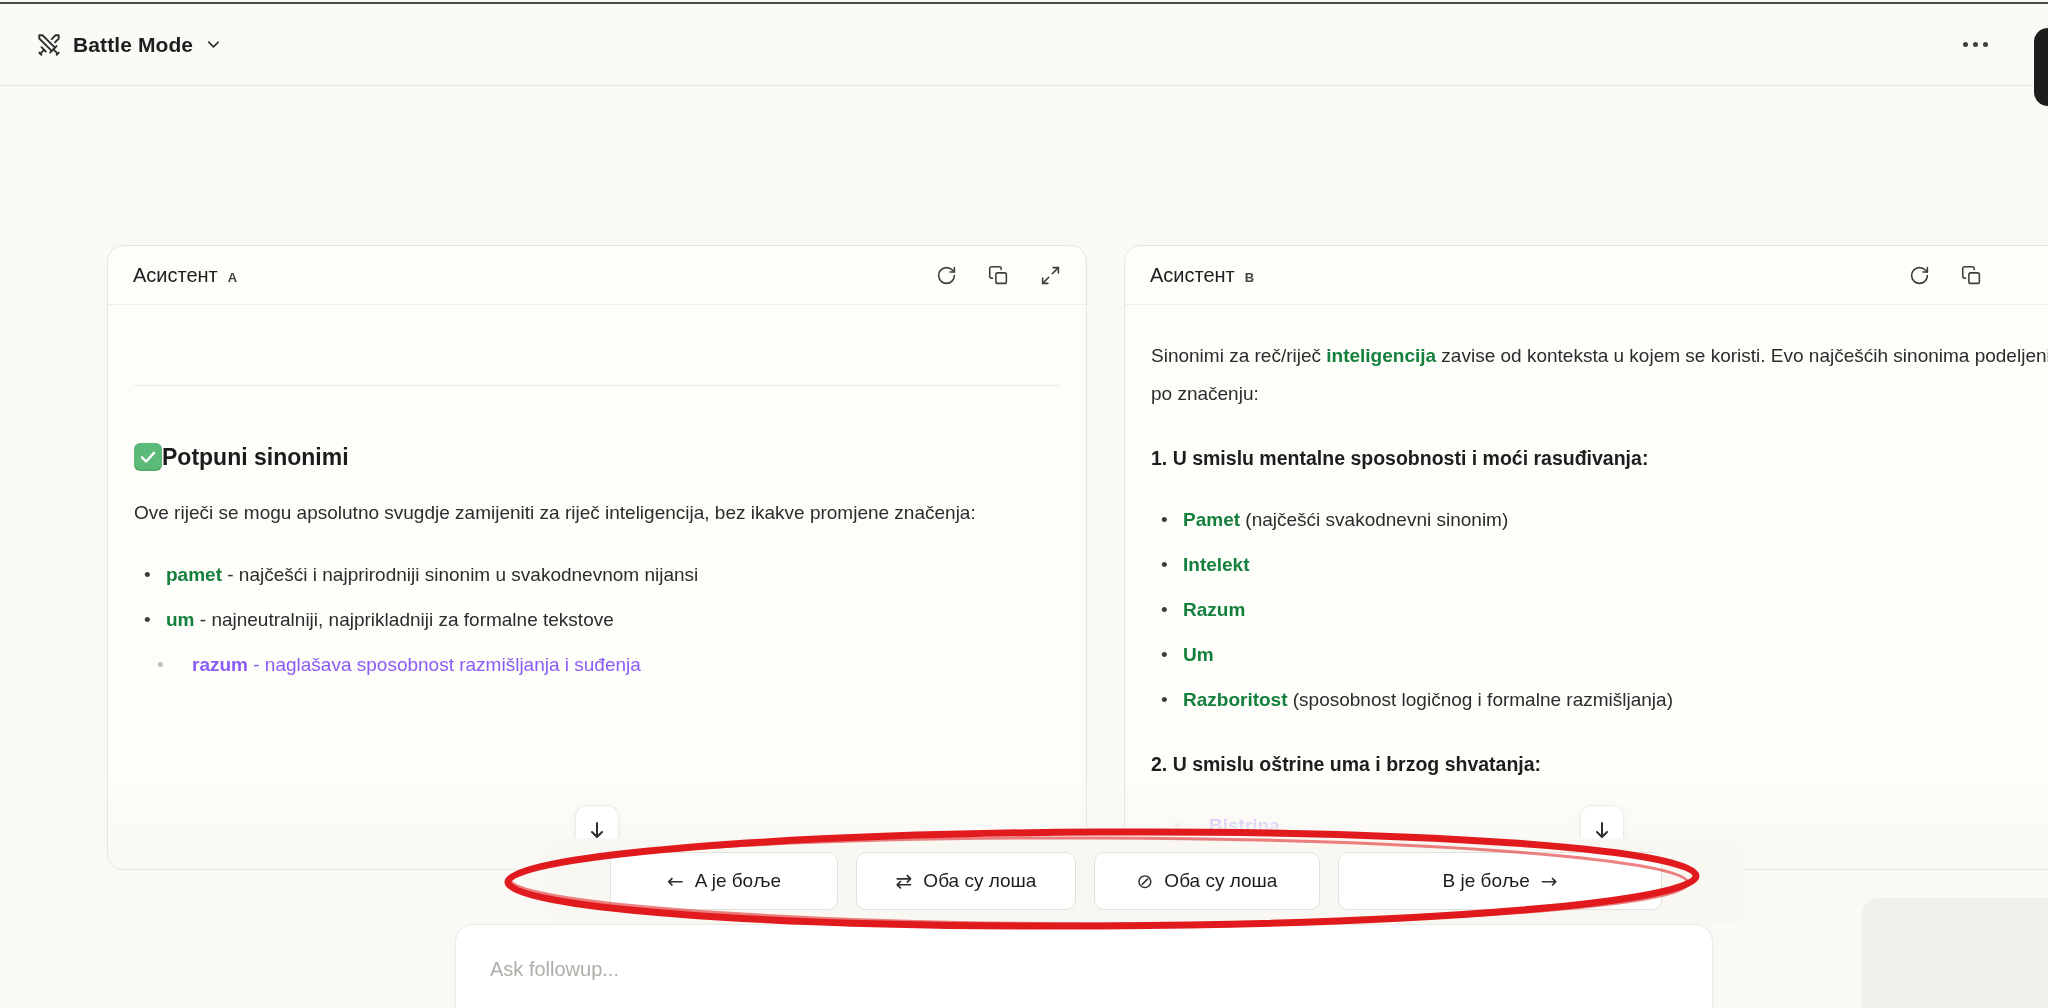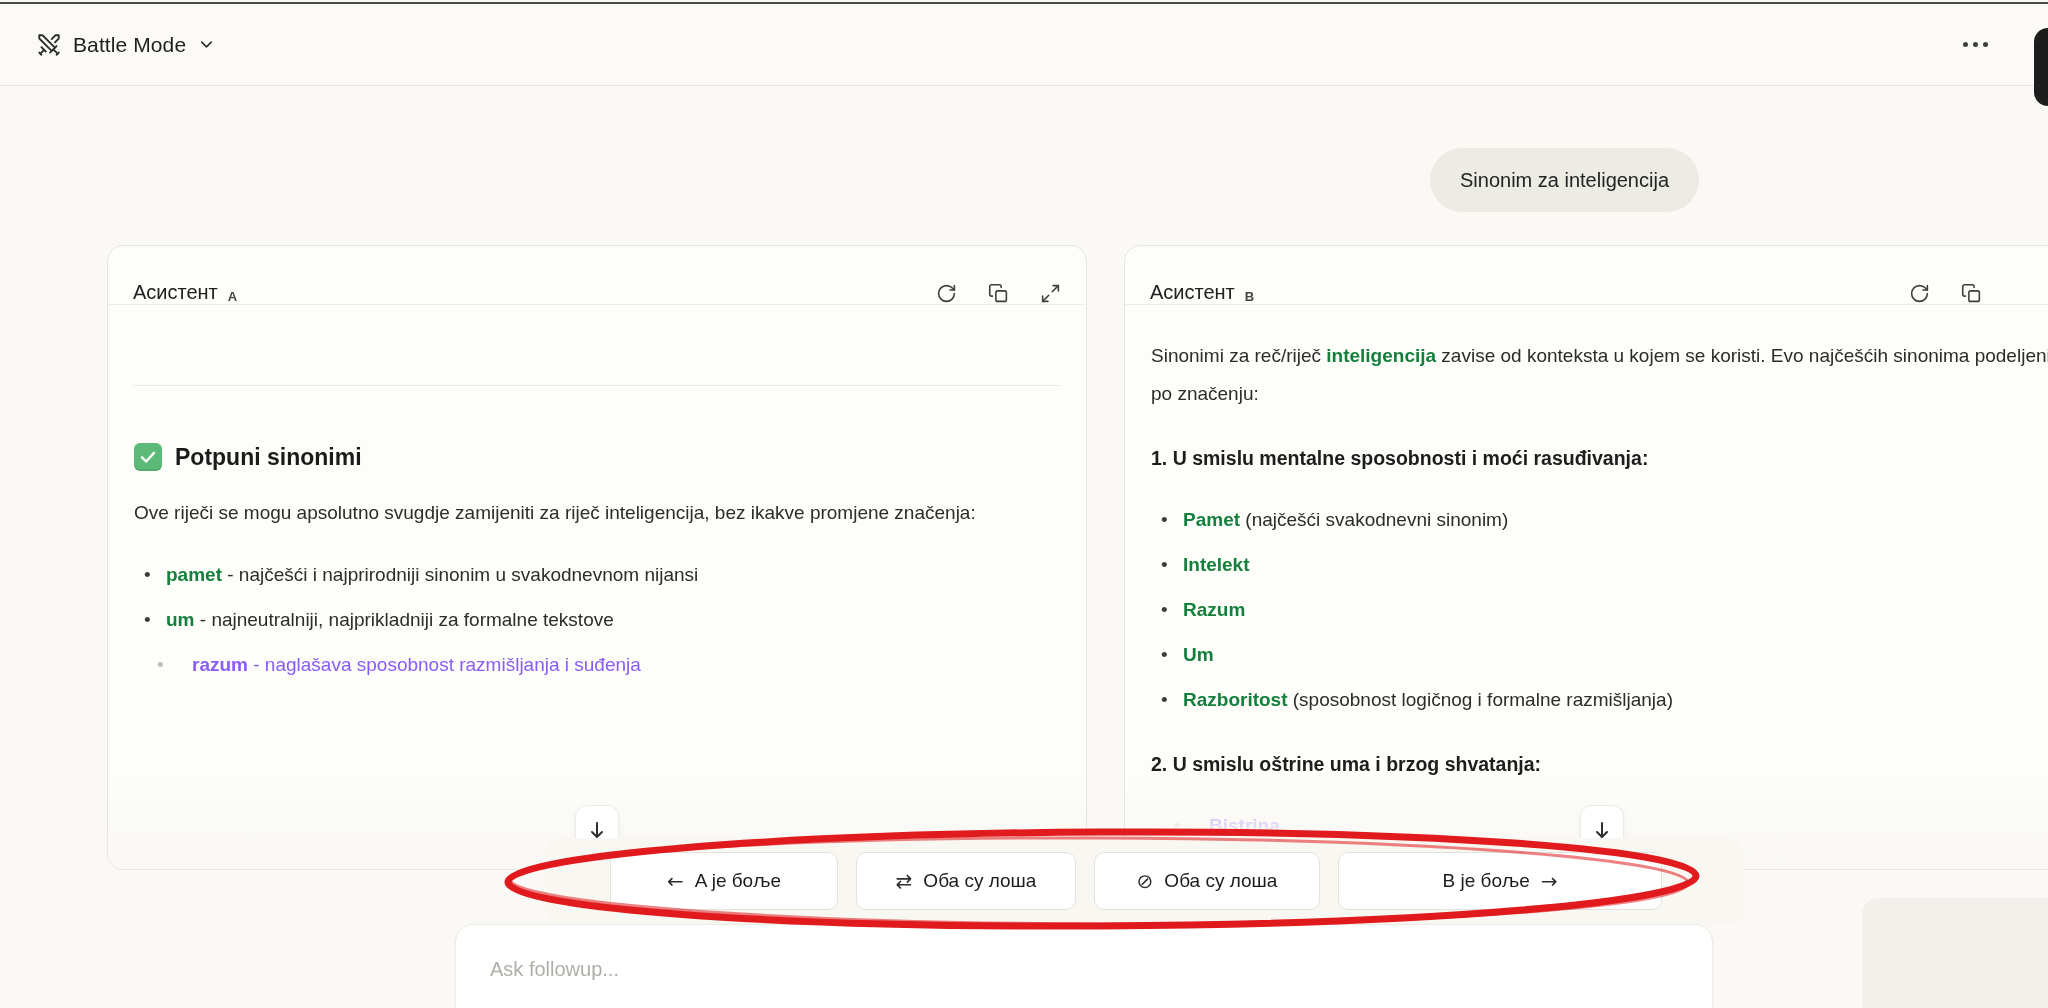--- a/index.html
+++ b/index.html
@@ -12,46 +12,46 @@
   
   .window-edge{position:absolute;top:2px;left:0;width:100%;height:2px;background:#4a4a4a;z-index:20;}
   
   .header{
     position:absolute;top:4px;left:0;right:0;height:82px;box-sizing:border-box;
     display:flex;align-items:center;padding:0 36px;
     border-bottom:1px solid #e9e7e2;background:#fbfaf6;z-index:5;
   }
   .mode-switcher{display:flex;align-items:center;gap:11px;cursor:pointer;}
   .mode-switcher svg{display:block;}
-  .mode-title{font-size:21px;font-weight:400;color:#1e1e1e;letter-spacing:.1px;}
+  .mode-title{font-size:21px;font-weight:700;color:#1e1e1e;letter-spacing:.1px;}
   .more-btn{margin-left:auto;margin-right:16px;display:flex;gap:5px;align-items:center;padding:8px;}
   .more-btn i{width:5px;height:5px;border-radius:50%;background:#3f3f3f;display:block;}
   .side-pill{position:absolute;top:28px;right:0;width:14px;height:78px;background:#1d1d1d;border-radius:16px 0 0 16px;z-index:25;}
   
   .user-bubble{
     position:absolute;left:1430px;top:148px;height:64px;line-height:64px;
     padding:0 30px;border-radius:32px;background:#ecebe4;color:#232323;font-size:20px;z-index:2;
   }
   
   .panel{
     position:absolute;top:245px;width:980px;height:625px;box-sizing:border-box;
     background:#fdfdfa;border:1px solid #e7e5e0;border-radius:16px;overflow:hidden;z-index:1;
   }
   .panel.a{left:107px;}
   .panel.b{left:1124px;}
-  .panel-header{height:58px;display:flex;align-items:flex-end;padding:0 25px;border-bottom:1px solid #f0eeea;}
+  .panel-header{height:58px;display:flex;align-items:center;padding:0 25px;border-bottom:1px solid #f0eeea;}
   .panel-title{font-size:20px;color:#202020;}
   .panel-badge{font-size:13px;font-weight:700;color:#454545;margin-left:10px;margin-top:4px;letter-spacing:.5px;}
   .panel-actions{margin-left:auto;display:flex;gap:31px;align-items:center;}
   .icon-btn{display:flex;align-items:center;justify-content:center;cursor:pointer;background:none;border:none;padding:0;}
   .icon-btn svg{width:21px;height:21px;}
   .panel-body{padding:24px 26px 0;font-size:19px;line-height:38px;color:#2c2c2c;}
   .panel-body p{margin:8px 0 0;}
   .rule{border:none;border-top:1px solid #eceae5;margin:56px 0 0;}
-  .sec-head{display:flex;align-items:center;gap:13px;margin-top:56px;font-size:23px;font-weight:700;color:#1b1b1b;line-height:30px;}
+  .sec-head{display:flex;align-items:center;margin-top:56px;font-size:23px;font-weight:700;color:#1b1b1b;line-height:30px;}
   .check-emoji{width:28px;height:28px;border-radius:6px;background:#5cba78;display:flex;align-items:center;justify-content:center;flex:none;box-shadow:inset 0 -2px 0 rgba(0,0,0,.08);}
   .sec-intro{margin-top:22px !important;}
   .blist{list-style:none;margin:24px 0 0;padding:0 0 0 32px;}
   .blist li{position:relative;margin-bottom:7px;}
   .blist li::before{content:"•";position:absolute;left:-22px;color:#3c3c3c;}
   .bullet-term{font-weight:700;color:#15803d;}
   .sub-head{margin:26px 0 0;font-size:19.5px;font-weight:700;color:#1d1d1d;line-height:38px;}
   .faded, .faded .bullet-term{color:#8b5cf6;margin-left:13px;}
   .faded::before{color:#c0beb9 !important;}
   .panel-fade{position:absolute;left:0;right:0;bottom:0;height:95px;
@@ -115,21 +115,20 @@
       </span>
     </div>
     <div class="more-btn">
       <i></i>
         <i></i>
         <i></i>
     </div>
   </div>
   <div class="side-pill"></div>
 
-  <div class="user-bubble">Sinonim za inteligencija</div>
 
   <div class="panel a">
     <div class="panel-header">
       <span class="panel-title">Асистент</span>
       <span class="panel-badge">A</span>
       <div class="panel-actions">
         <button class="icon-btn">
           <svg viewBox="0 0 24 24" fill="none" stroke="#3d3d3d" stroke-width="1.8" stroke-linecap="round" stroke-linejoin="round">
               <path d="M21 12a9 9 0 1 1-9-9c2.52 0 4.93 1 6.74 2.74L21 8"></path>
               <path d="M21 3v5h-5"></path>

